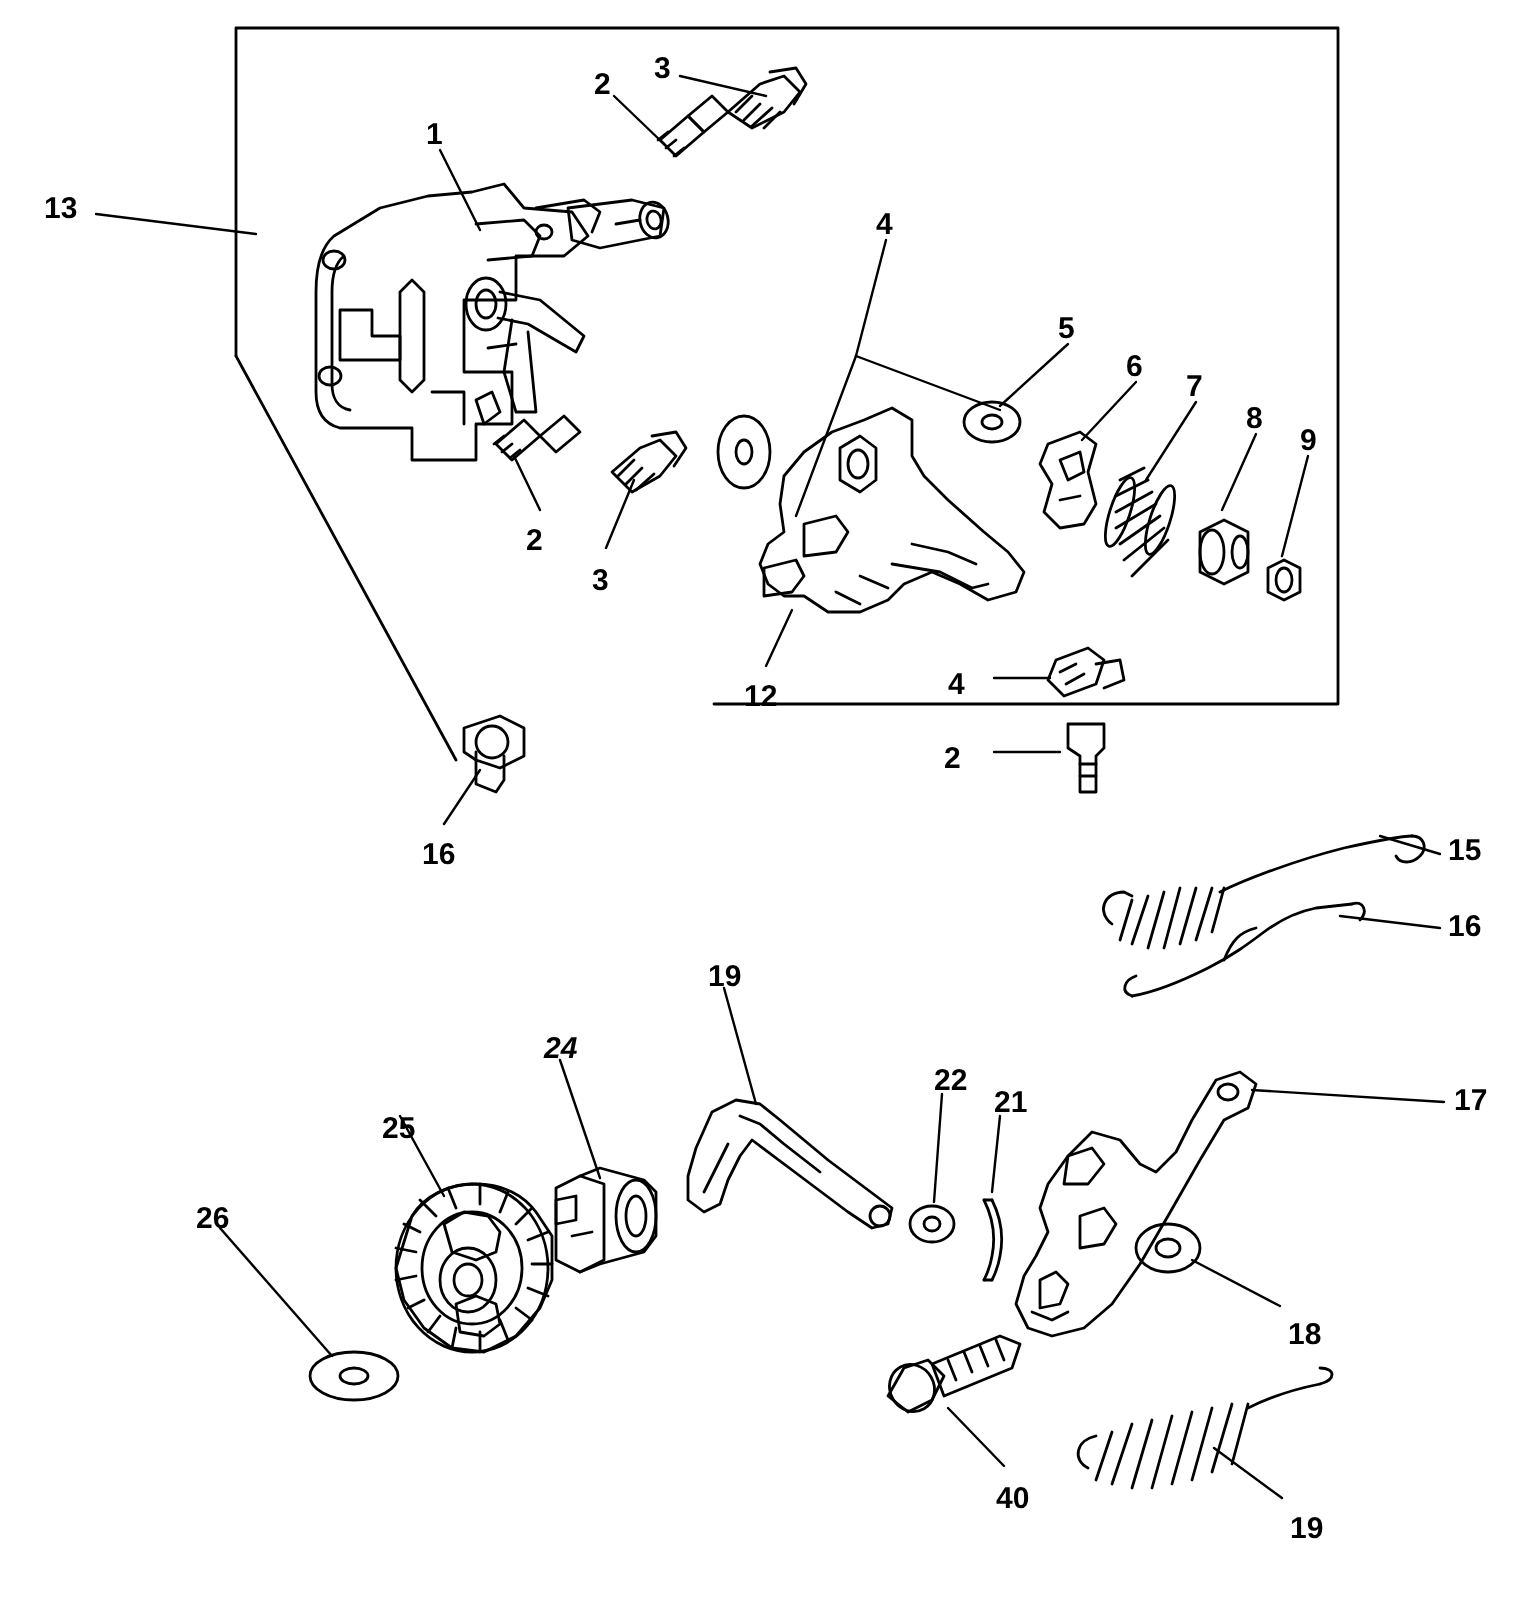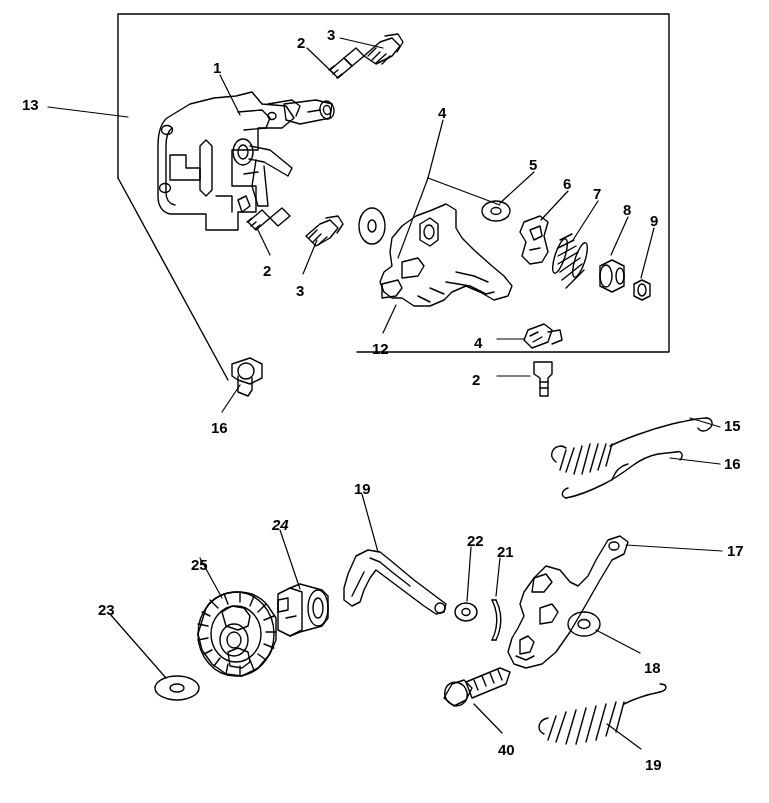--- a/index.html
+++ b/index.html
@@ -324,15 +324,15 @@
   <div class="callout" style="left:724px; top:456px;">16</div>
   <div class="callout" style="left:727px; top:543px;">17</div>
   <div class="callout" style="left:644px; top:660px;">18</div>
   <div class="callout" style="left:645px; top:757px;">19</div>
   <div class="callout" style="left:498px; top:742px;">40</div>
   <div class="callout" style="left:497px; top:544px;">21</div>
   <div class="callout" style="left:467px; top:533px;">22</div>
   <div class="callout" style="left:354px; top:481px;">19</div>
   <div class="callout" style="left:272px; top:517px;font-style:italic;">24</div>
   <div class="callout" style="left:191px; top:545px;margin-top:12px;">25</div>
-  <div class="callout" style="left:98px;  top:602px;">23</div>
+  <div class="callout" style="left:98px;  top:602px;">26</div>
 
 </div>
 
 </body></html>

